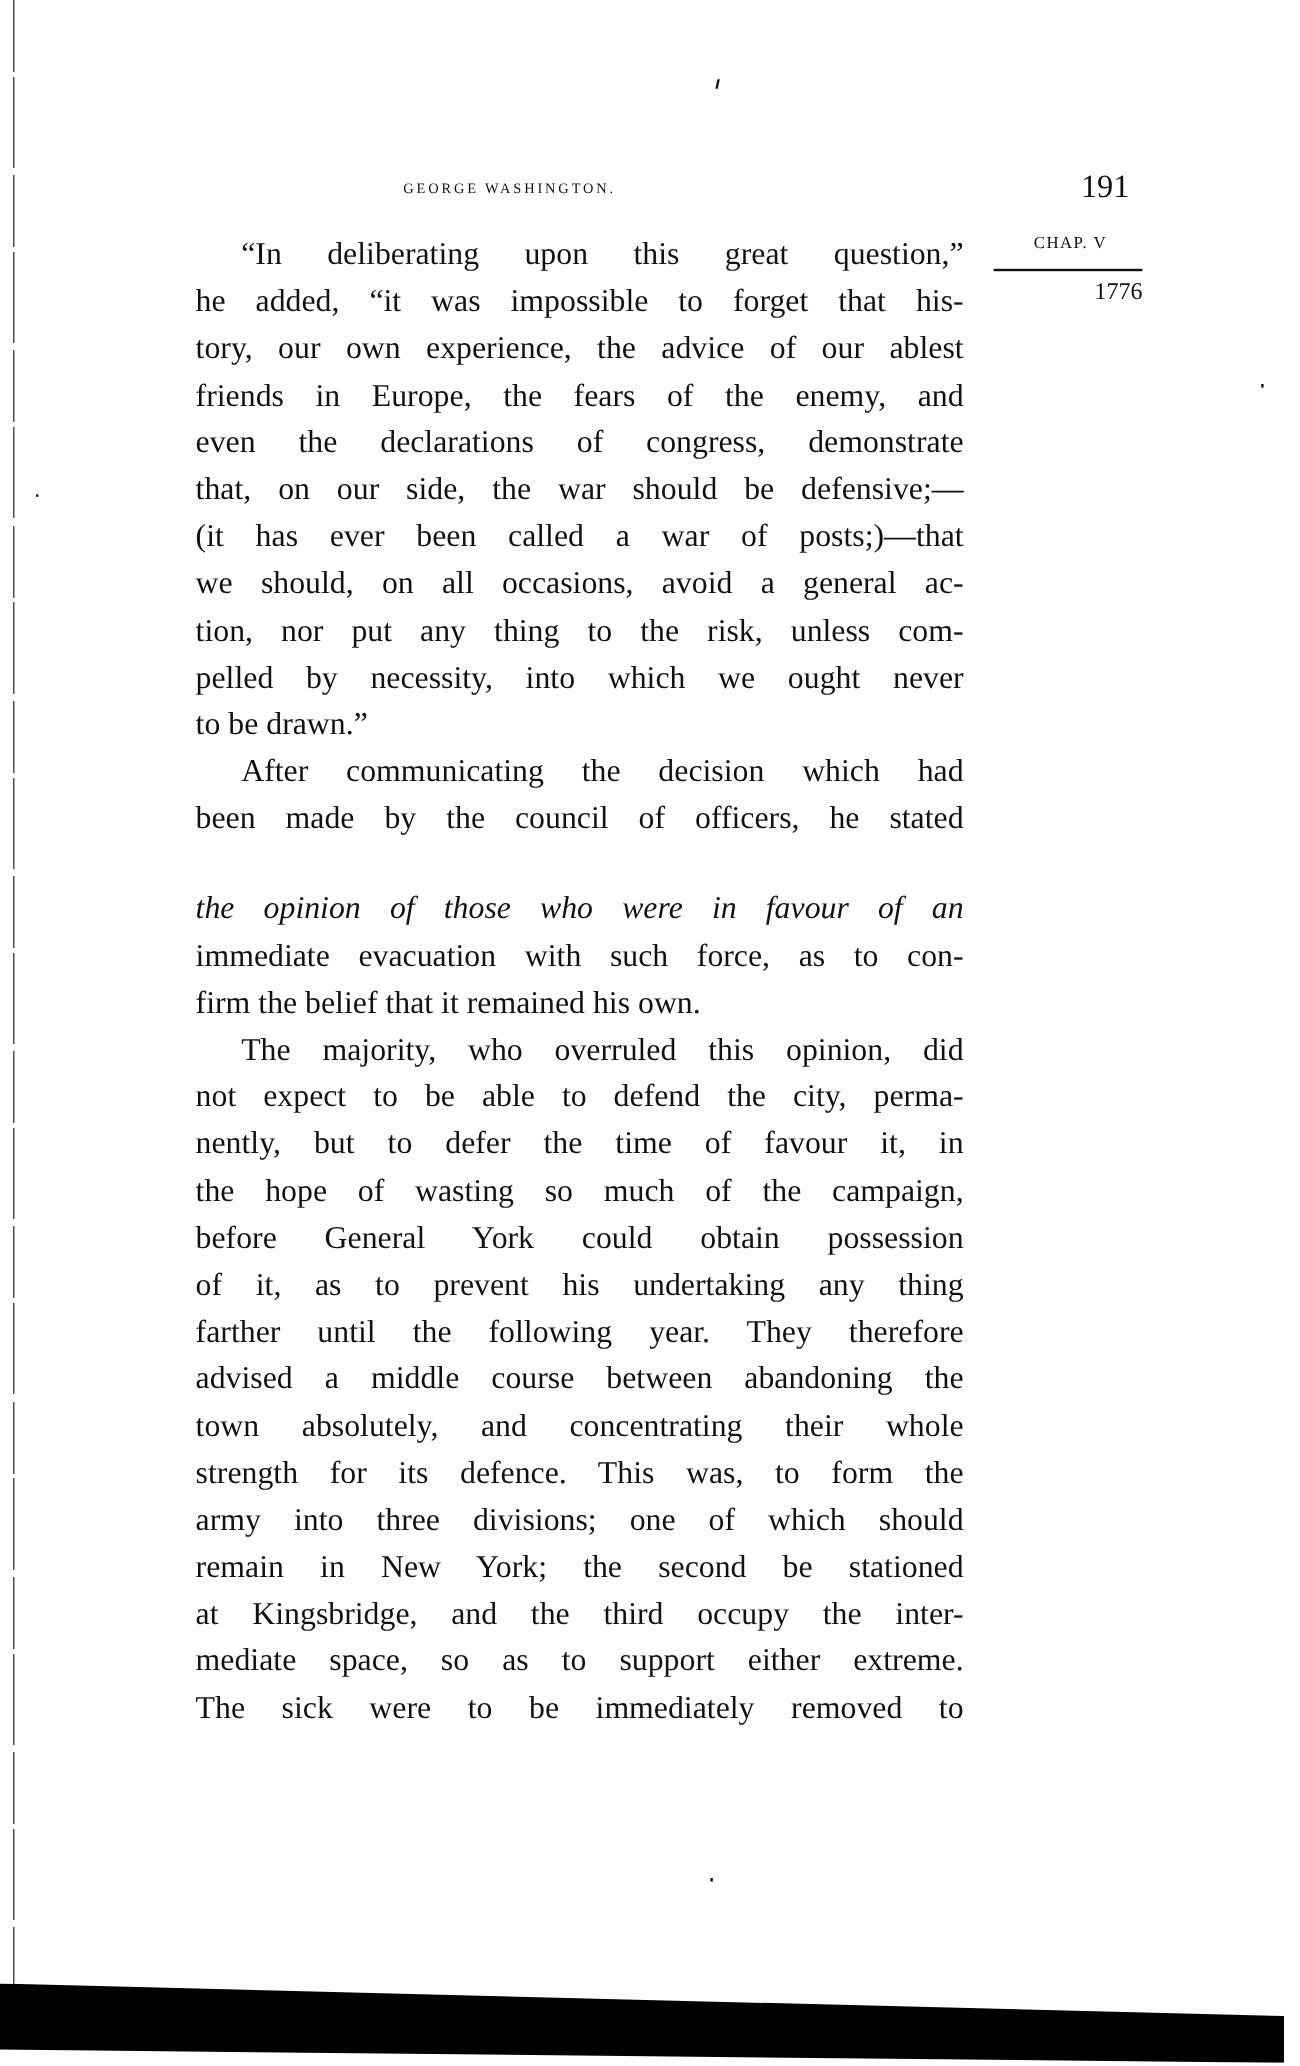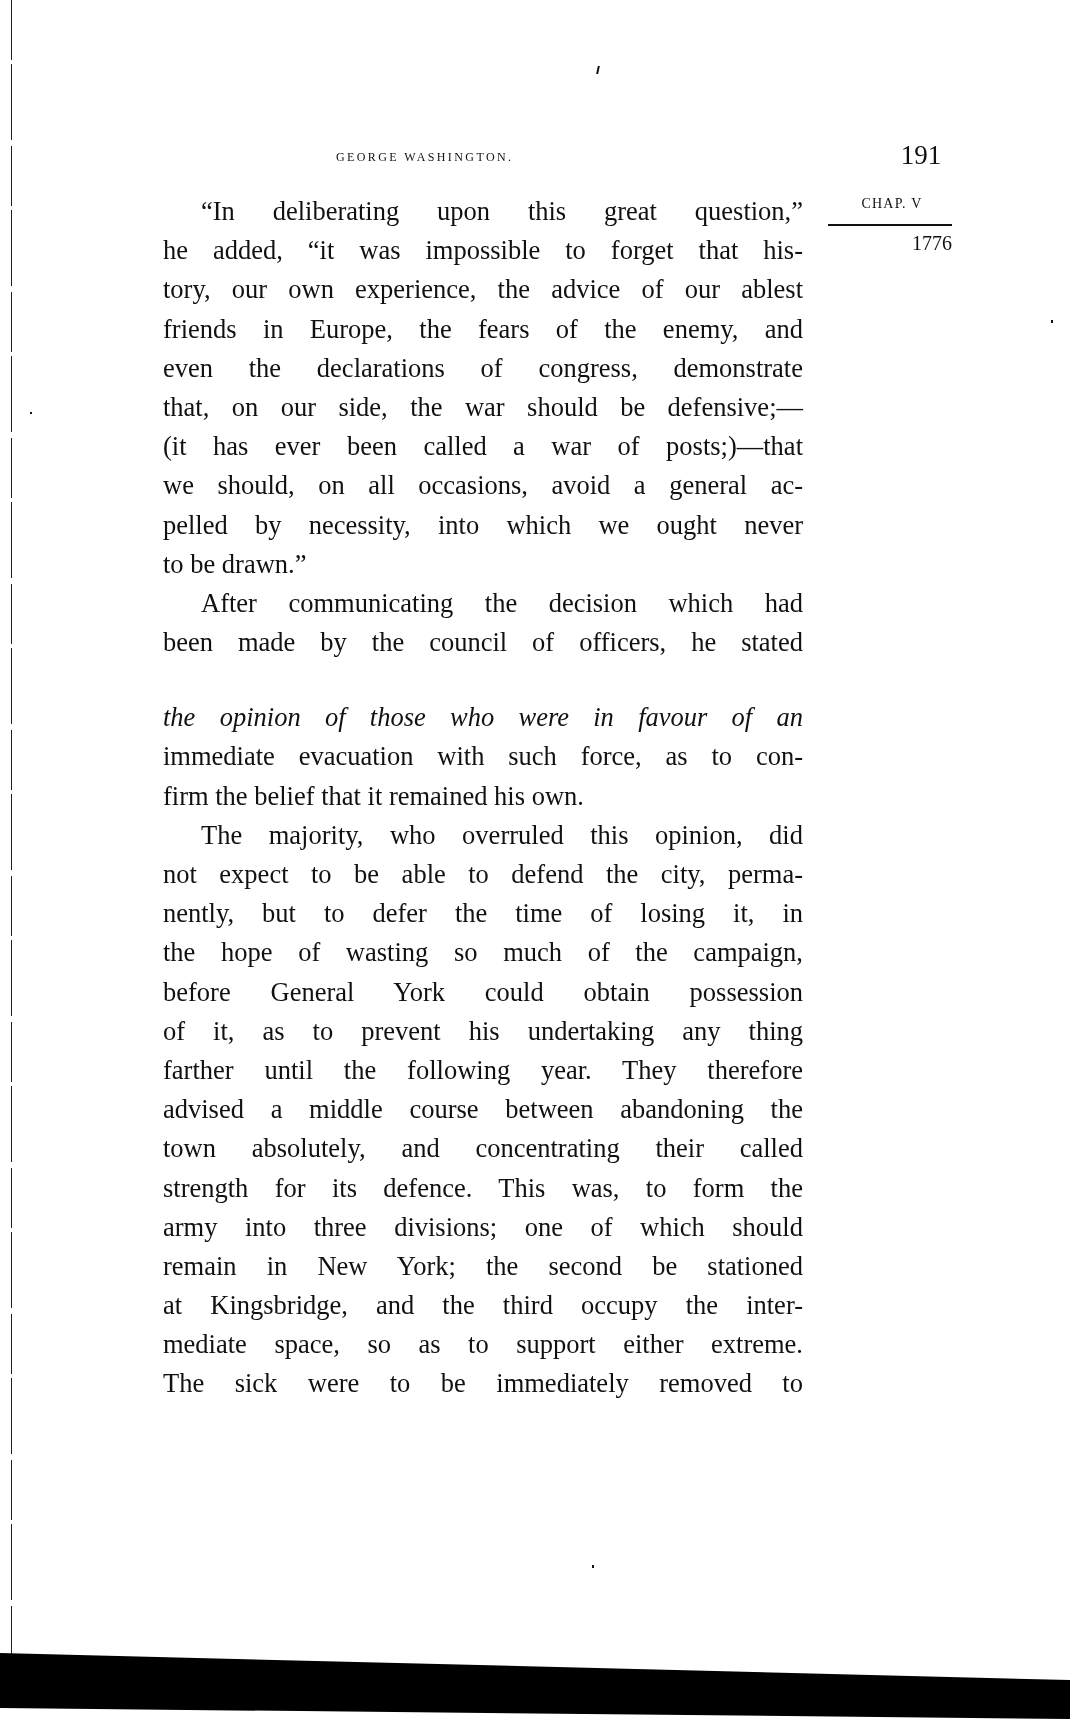--- a/index.html
+++ b/index.html
@@ -126,36 +126,37 @@
 
 <div class="text-block" id="text-block">
     <span class="line indent">“In deliberating upon this great question,”</span>
     <span class="line">he added, “it was impossible to forget that his-</span>
     <span class="line">tory, our own experience, the advice of our ablest</span>
     <span class="line">friends in Europe, the fears of the enemy, and</span>
     <span class="line">even the declarations of congress, demonstrate</span>
     <span class="line">that, on our side, the war should be defensive;—</span>
     <span class="line">(it has ever been called a war of posts;)—that</span>
     <span class="line">we should, on all occasions, avoid a general ac-</span>
+    <span class="line">tion, nor put any thing to the risk, unless com-</span>
     <span class="line">pelled by necessity, into which we ought never</span>
     <span class="line last">to be drawn.”</span>
     <span class="line indent">After communicating the decision which had</span>
     <span class="line">been made by the council of officers, he stated</span>
     <span class="line italic">the opinion of those who were in favour of an</span>
     <span class="line">immediate evacuation with such force, as to con-</span>
     <span class="line last">firm the belief that it remained his own.</span>
     <span class="line indent">The majority, who overruled this opinion, did</span>
     <span class="line">not expect to be able to defend the city, perma-</span>
-    <span class="line">nently, but to defer the time of losing it, in</span>
+    <span class="line">nently, but to defer the time of favour it, in</span>
     <span class="line">the hope of wasting so much of the campaign,</span>
     <span class="line">before General York could obtain possession</span>
     <span class="line">of it, as to prevent his undertaking any thing</span>
     <span class="line">farther until the following year.  They therefore</span>
     <span class="line">advised a middle course between abandoning the</span>
-    <span class="line">town absolutely, and concentrating their called</span>
+    <span class="line">town absolutely, and concentrating their whole</span>
     <span class="line">strength for its defence.  This was, to form the</span>
     <span class="line">army into three divisions; one of which should</span>
     <span class="line">remain in New York; the second be stationed</span>
     <span class="line">at Kingsbridge, and the third occupy the inter-</span>
     <span class="line">mediate space, so as to support either extreme.</span>
     <span class="line">The sick were to be immediately removed to</span>
   </div>
 
 <div class="bottom-bar"></div>
 

